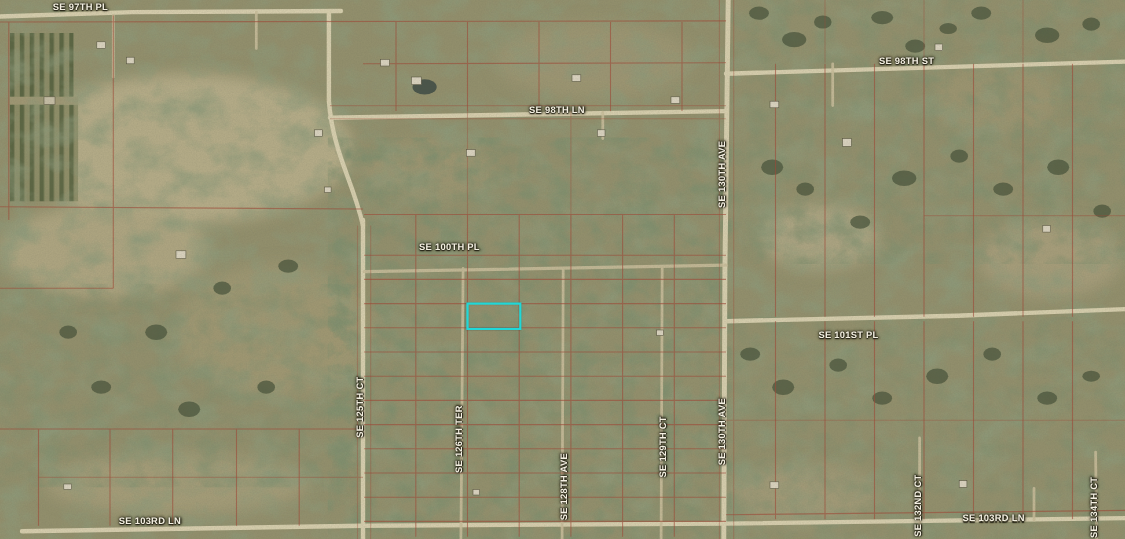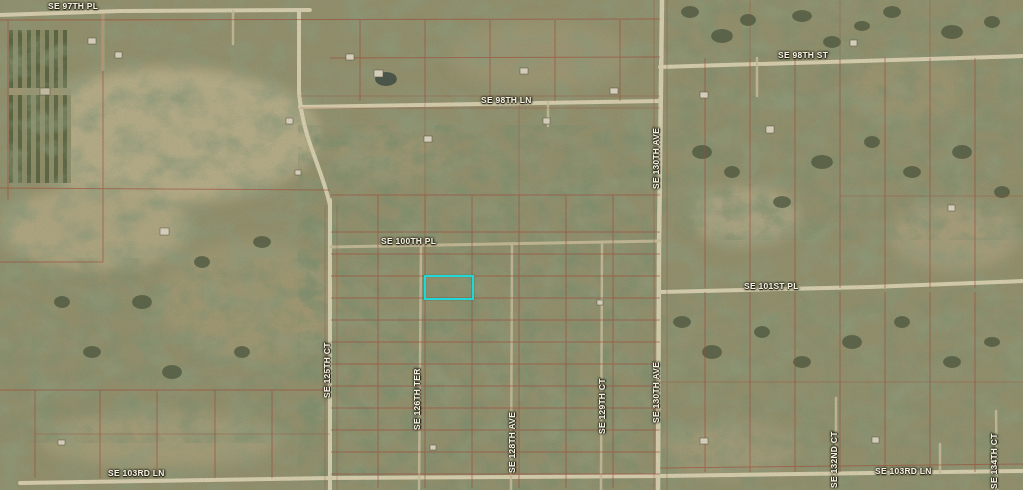--- a/index.html
+++ b/index.html
@@ -240,24 +240,24 @@
       <rect x="160" y="228" width="9" height="7"></rect>
         <rect x="58" y="440" width="7" height="5"></rect>
       <rect x="430" y="445" width="6" height="5"></rect>
         <rect x="597" y="300" width="6" height="5"></rect>
     </g>
 
     <rect width="1023" height="490" filter="url(#grain)" opacity="0.35"></rect>
   </svg>
 
   <span class="lbl" style="left:48px;top:1px">SE 97TH PL</span>
-  <span class="lbl" style="left:778px;top:50px">SE 98TH ST</span>
+  <span class="lbl" style="left:799px;top:50px">SE 98TH ST</span>
   <span class="lbl" style="left:481px;top:95px">SE 98TH LN</span>
-  <span class="lbl" style="left:381px;top:236px">SE 100TH PL</span>
-  <span class="lbl" style="left:744px;top:281px">SE 101ST PL</span>
+  <span class="lbl" style="left:381px;top:219px">SE 100TH PL</span>
+  <span class="lbl" style="left:744px;top:299px">SE 101ST PL</span>
   <span class="lbl" style="left:108px;top:468px">SE 103RD LN</span>
   <span class="lbl" style="left:875px;top:466px">SE 103RD LN</span>
   <span class="lbl v" style="left:322px;top:398px">SE 125TH CT</span>
   <span class="lbl v" style="left:412px;top:430px">SE 126TH TER</span>
   <span class="lbl v" style="left:507px;top:473px">SE 128TH AVE</span>
   <span class="lbl v" style="left:597px;top:434px">SE 129TH CT</span>
   <span class="lbl v" style="left:651px;top:189px">SE 130TH AVE</span>
   <span class="lbl v" style="left:651px;top:423px">SE 130TH AVE</span>
   <span class="lbl v" style="left:829px;top:488px">SE 132ND CT</span>
   <span class="lbl v" style="left:989px;top:489px">SE 134TH CT</span>

